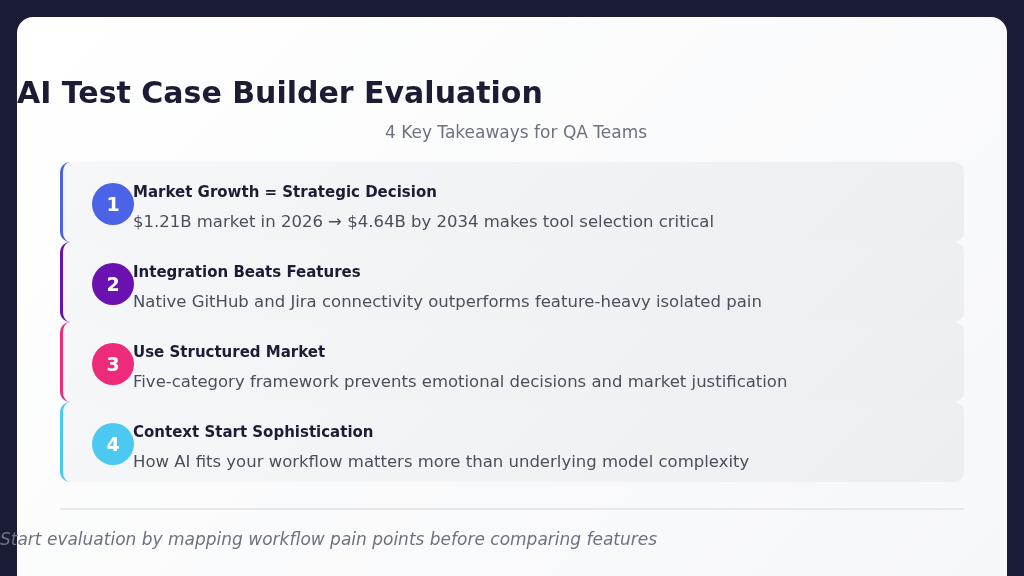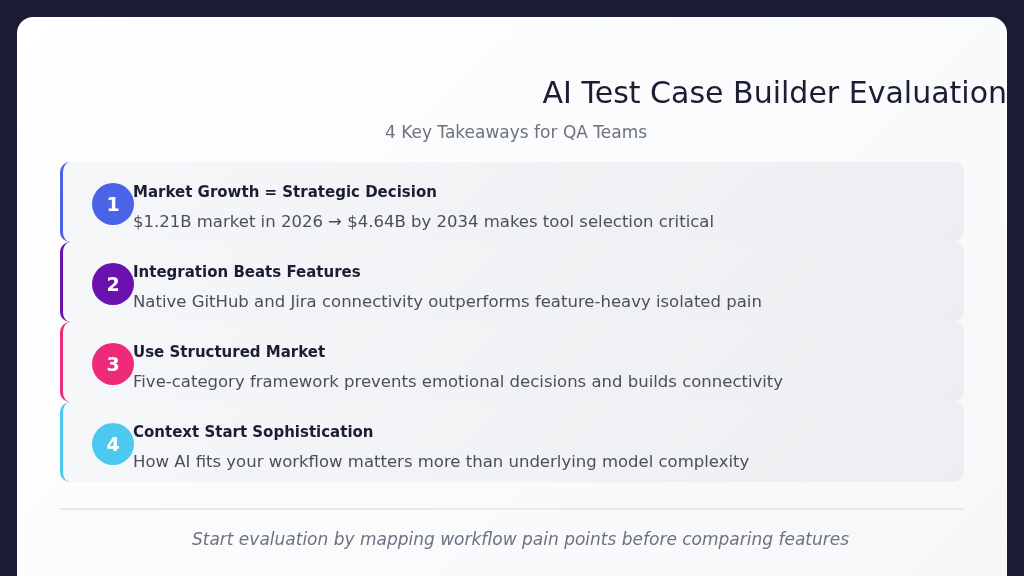--- a/index.html
+++ b/index.html
@@ -8,22 +8,22 @@
     background: #1a1c35;
     font-family: "DejaVu Sans", sans-serif;
     position: relative;
   }
   .card {
     position: absolute; left: 17px; top: 17px; width: 990px; height: 600px;
     background: linear-gradient(135deg, #ffffff 0%, #f6f7f9 100%);
     border-radius: 16px;
   }
   .title {
-    position: absolute; left: 0; right: 0; top: 58px; text-align: right;
-    font-size: 30px; font-weight: normal; color: #1c1d35; margin: 0;
+    position: absolute; left: 0; right: 0; top: 58px; text-align: left;
+    font-size: 30px; font-weight: bold; color: #1c1d35; margin: 0;
   }
   .subtitle {
     position: absolute; left: 8px; right: 0; top: 105px; text-align: center;
     font-size: 17px; color: #6d7280;
   }
   .items { position: absolute; left: 60px; top: 162px; width: 904px; }
   .item {
     position: relative; height: 80px; box-sizing: border-box;
     background: linear-gradient(135deg, #f6f7f9 0%, #eceef1 100%);
     border-radius: 10px; border-left: 3px solid #4a63e7;
@@ -40,22 +40,22 @@
   }
   .item-desc {
     position: absolute; left: 70px; top: 50px;
     font-size: 16.5px; color: #4a4f5b; white-space: nowrap;
   }
   .divider {
     position: absolute; left: 60px; width: 904px; top: 508px; height: 2px;
     background: #e6e8ec;
   }
   .footer {
-    position: absolute; left: 0; right: 0; top: 529px; text-align: center;
-    font-size: 17px; font-style: italic; color: #6d7280; margin-left: 17px;
+    position: absolute; left: 0; right: 0; top: 529px; 
+    font-size: 17px; font-style: italic; color: #6d7280;
   }
 </style>
 </head>
 <body>
 
 <div class="card">
   <h1 class="title">AI Test Case Builder Evaluation</h1>
   <div class="subtitle">4 Key Takeaways for QA Teams</div>
 </div>
 
@@ -66,21 +66,21 @@
     <div class="item-desc">$1.21B market in 2026 → $4.64B by 2034 makes tool selection critical</div>
   </div>
   <div class="item" style="border-left-color:#6a11b0">
     <div class="num" style="background:#6a11b0">2</div>
     <div class="item-title">Integration Beats Features</div>
     <div class="item-desc">Native GitHub and Jira connectivity outperforms feature-heavy isolated pain</div>
   </div>
   <div class="item" style="border-left-color:#ee2a7b">
     <div class="num" style="background:#ee2a7b">3</div>
     <div class="item-title">Use Structured Market</div>
-    <div class="item-desc">Five-category framework prevents emotional decisions and builds connectivity</div>
+    <div class="item-desc">Five-category framework prevents emotional decisions and market justification</div>
   </div>
   <div class="item" style="border-left-color:#4cc9f0">
     <div class="num" style="background:#4cc9f0">4</div>
     <div class="item-title">Context Start Sophistication</div>
     <div class="item-desc">How AI fits your workflow matters more than underlying model complexity</div>
   </div>
 </div>
 
 <div class="divider"></div>
 <div class="footer">Start evaluation by mapping workflow pain points before comparing features</div>

